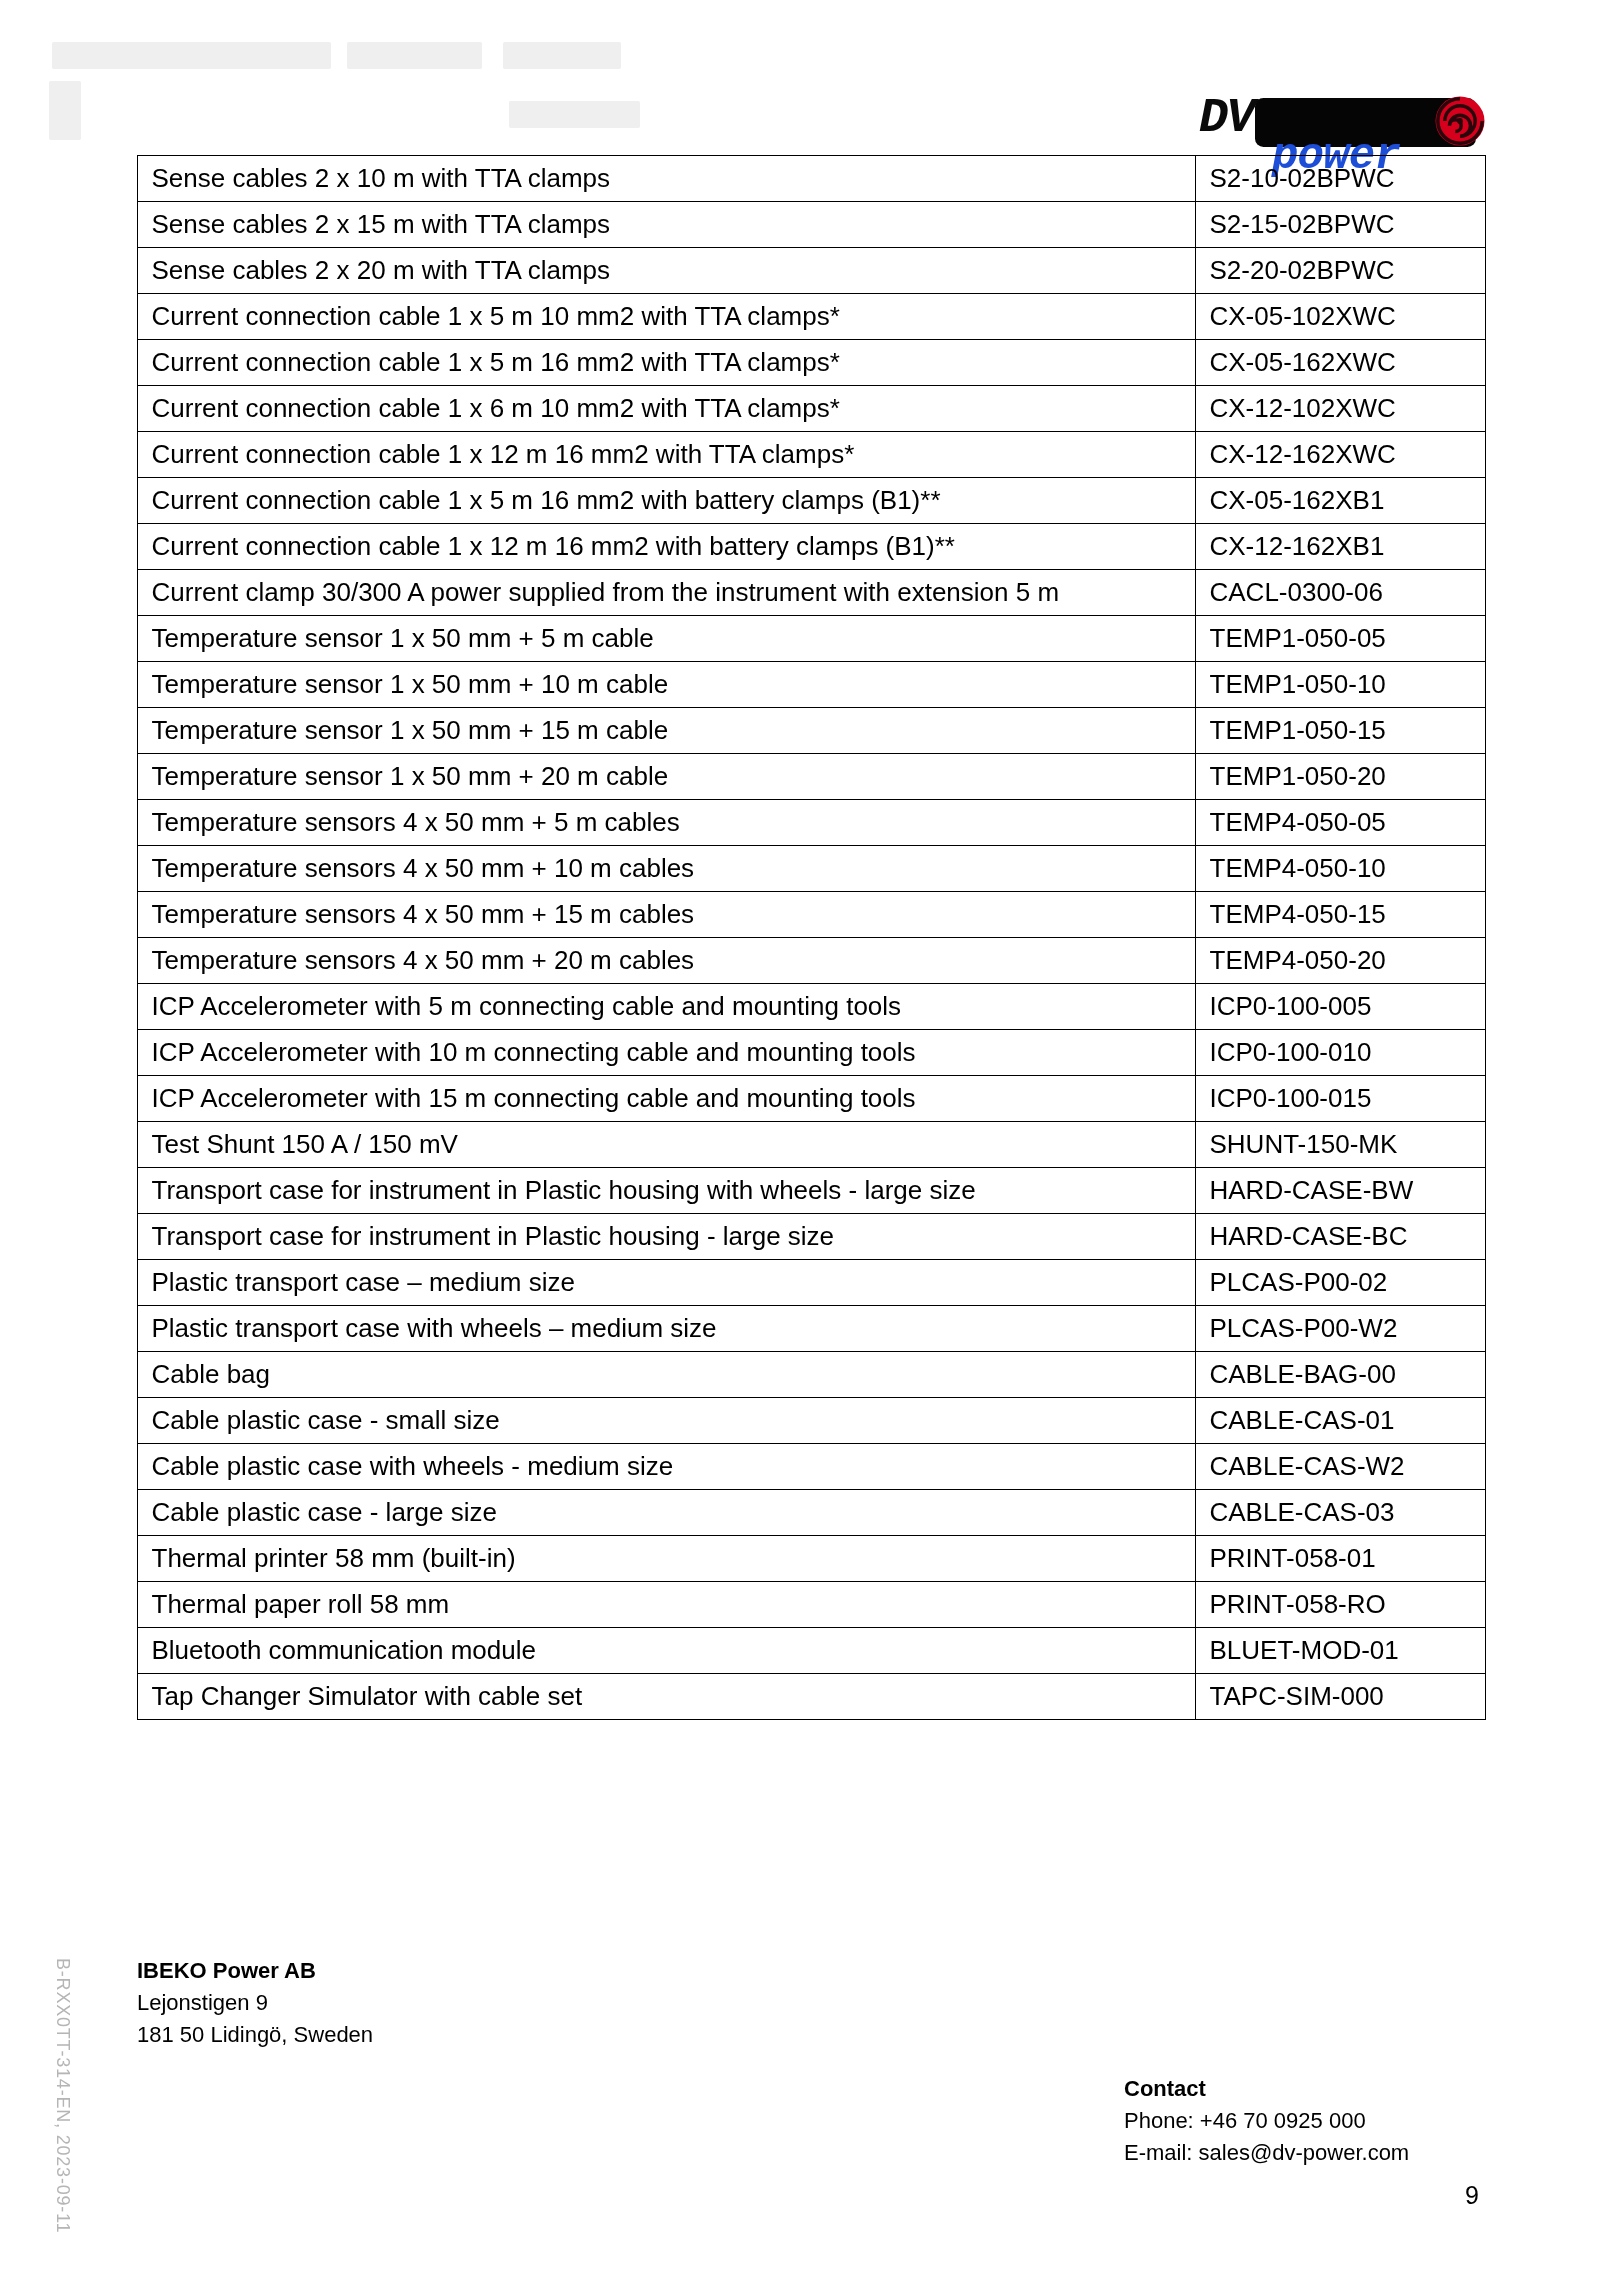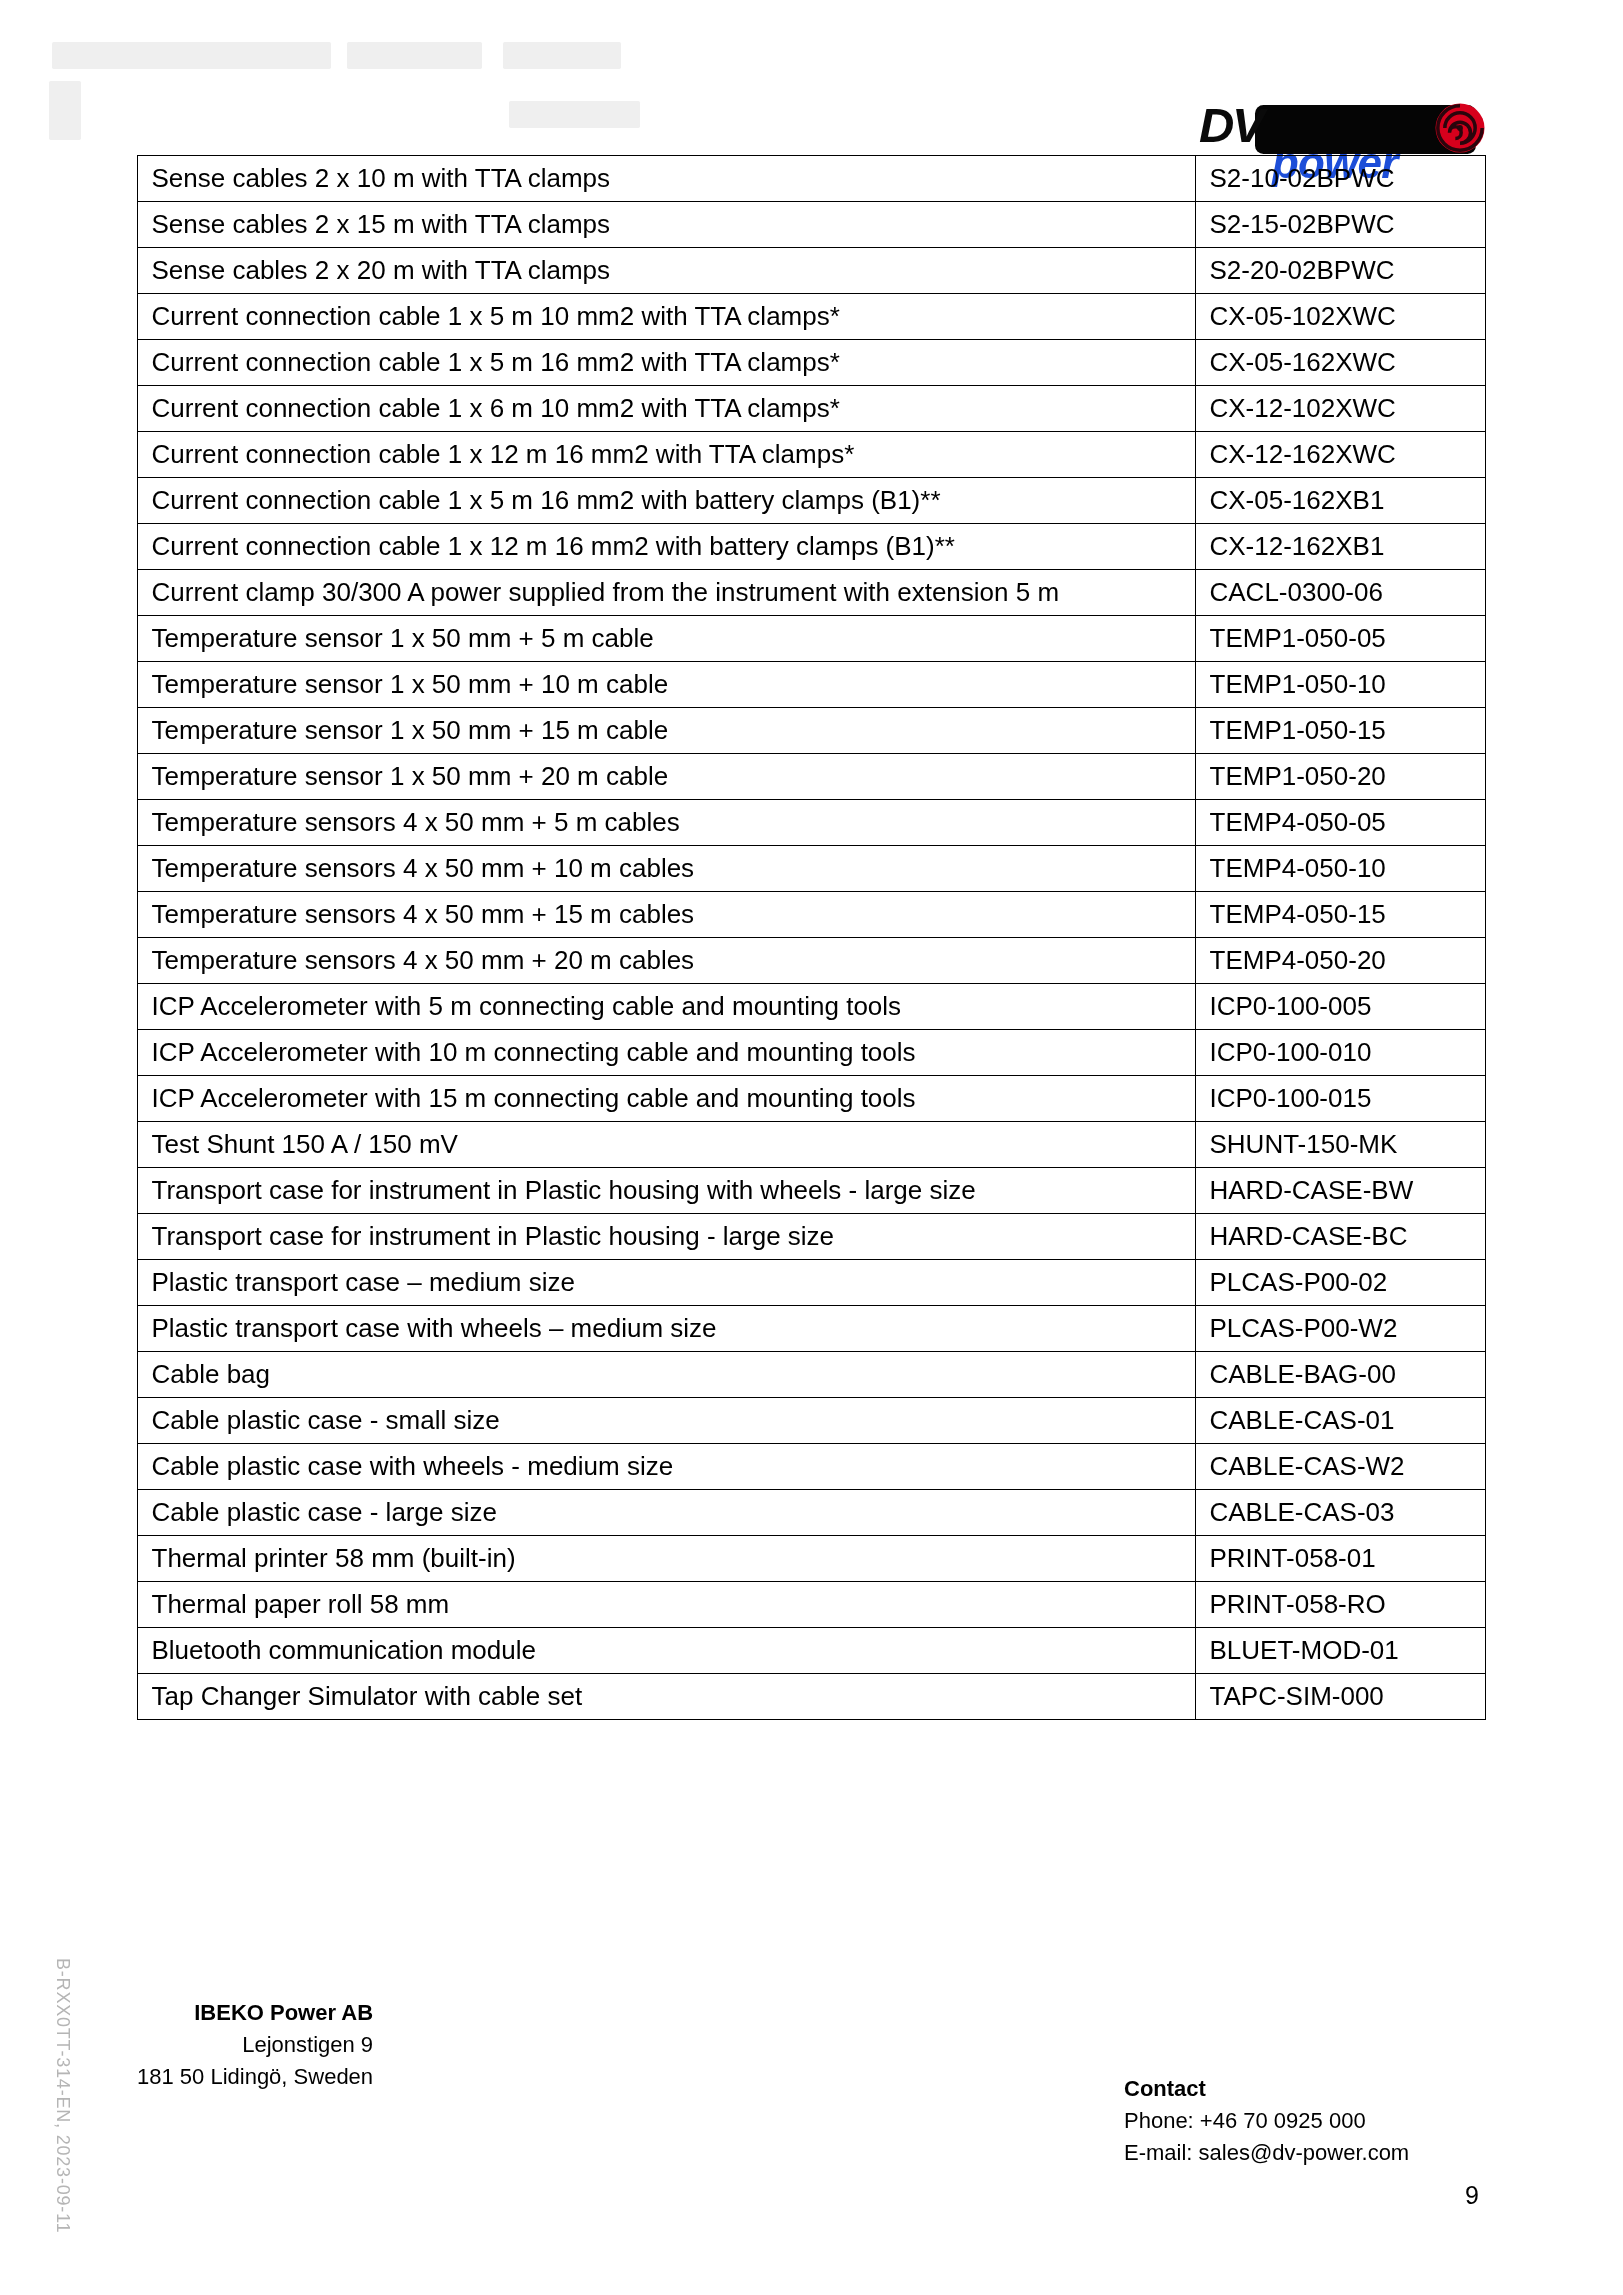--- a/index.html
+++ b/index.html
@@ -6,21 +6,21 @@
   html,body { background:#ffffff; }
   body { font-family:"Liberation Sans", sans-serif; color:#000; }
   .page {
     position:relative; width:1623px; height:2295px; background:#fff; overflow:hidden;
   }
 
   
   .artifact { position:absolute; background:#e2e2e2; opacity:.55; border-radius:1.7px; }
 
   
-  .logo { position:absolute; left:1199px; top:102px; width:282px; height:54px; }
+  .logo { position:absolute; left:1199px; top:95px; width:282px; height:54px;font-family:Liberation Mono, monospace; }
   .logo-box { position:absolute; left:56px; top:2.5px; right:5px; bottom:2.5px; background:#050505; border-radius:8.5px; }
   .logo-dv {
     position:absolute; left:0; top:-5px; font-size:49px; font-weight:bold; font-style:italic;
     letter-spacing:-2.5px; color:#0a0a0a;
   }
   .logo-power {
     position:absolute; left:73px; top:0px; font-size:44px; font-weight:bold; font-style:italic;
     color:#1d4ed8; letter-spacing:-0.8px;margin-top:36px;
   }
   .logo-rose { position:absolute; right:-6.8px; top:-1.7px; }
@@ -33,21 +33,21 @@
   table.accessories td {
     border:1.7px solid #000; height:46px; font-size:26px;
     padding:0 13.5px; vertical-align:middle; white-space:nowrap; overflow:hidden;
   }
   td.desc { width:1058px; }
   td.part { width:290px; }
 
   
   .footer-col { position:absolute; font-size:22px; line-height:32px; }
   .footer-col .heading { font-weight:bold; }
-  .footer-company { left:137px; top:1997px;text-align:right; }
+  .footer-company { left:137px; top:1955px; }
   .footer-contact { left:1124px; top:2073px; }
 
   .page-number { position:absolute; left:1465px; top:2181px; font-size:25px; }
 
   .side-text {
     position:absolute; left:52px; top:1958px;
     writing-mode:vertical-rl; font-size:18px; color:#b5b5b5; letter-spacing:0.8px;
     white-space:nowrap;
   }
 </style>

